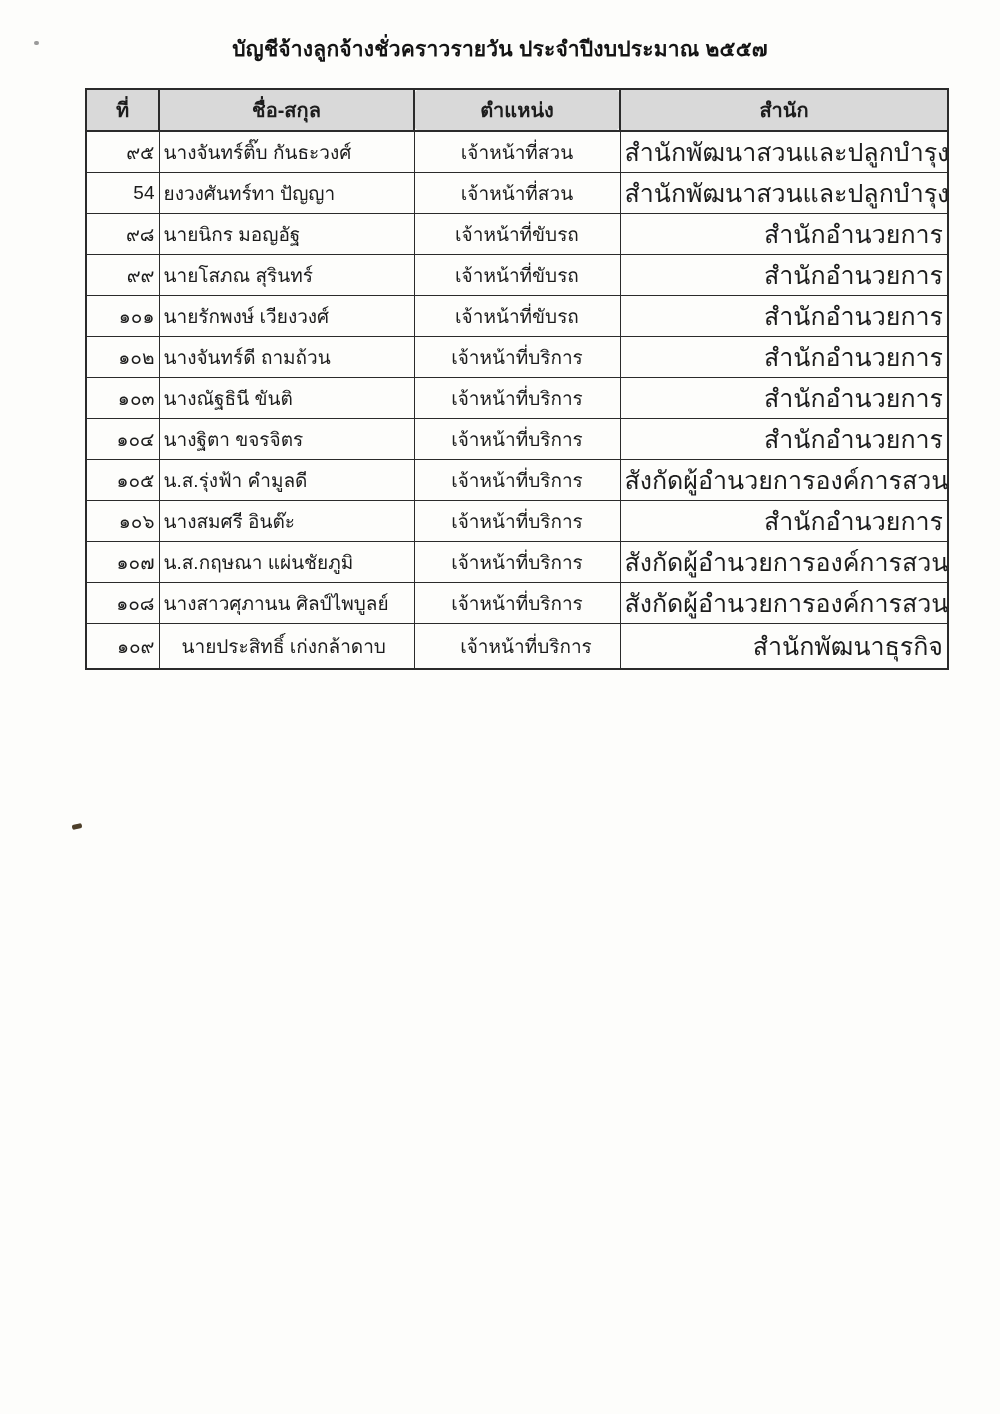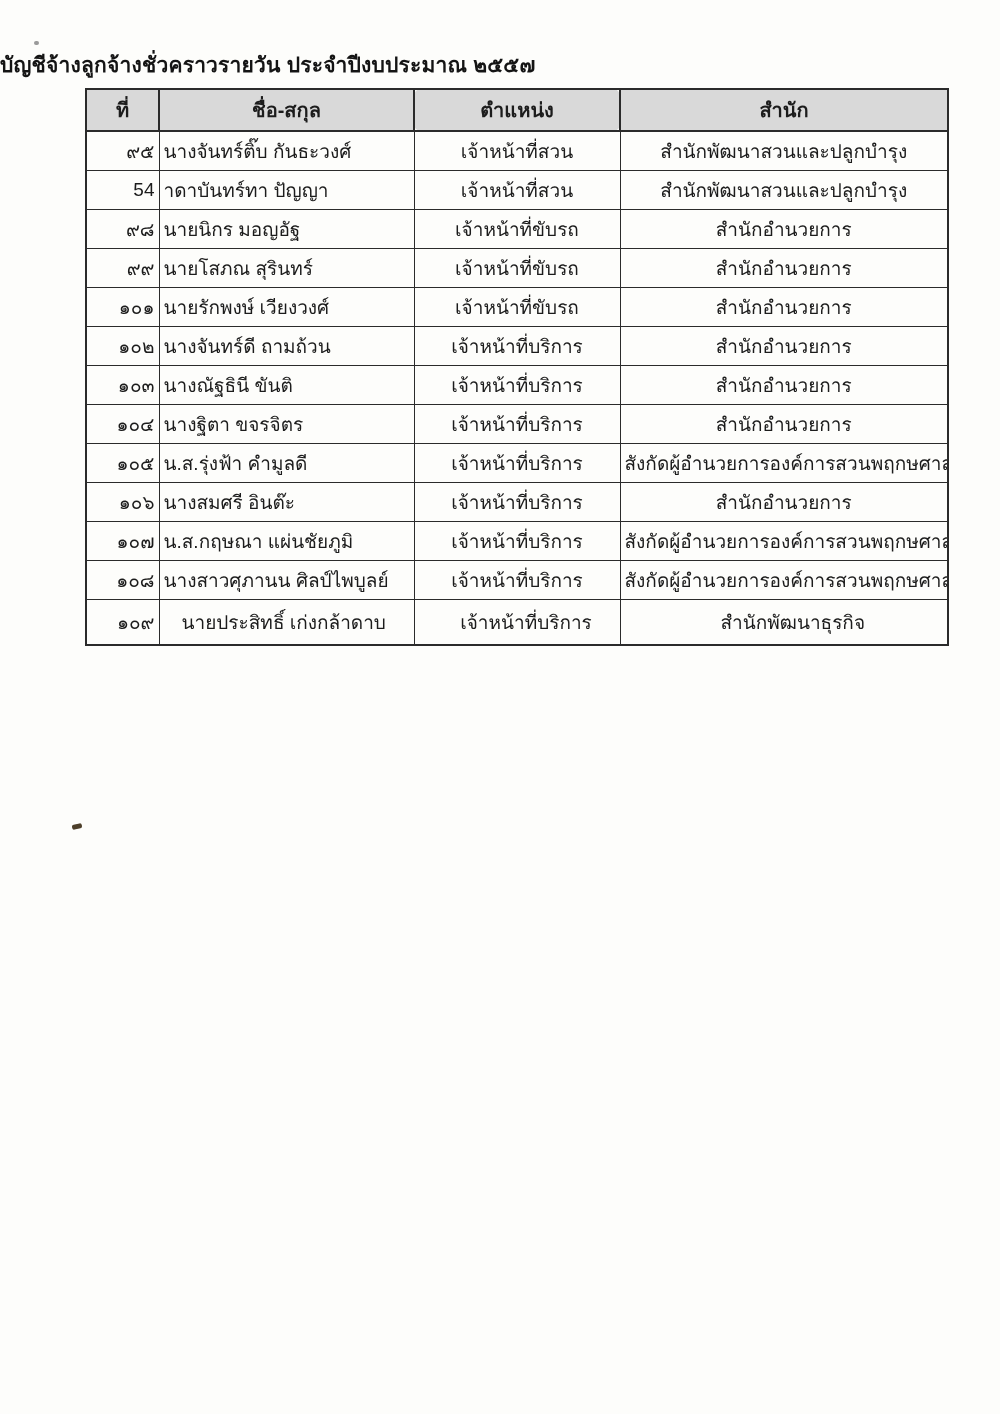--- a/index.html
+++ b/index.html
@@ -12,24 +12,24 @@
     width: 1000px;
     height: 1414px;
     margin: 0 auto;
     background: #fdfdfb;
     font-family: "Liberation Sans", "DejaVu Sans", sans-serif;
     color: #1c1c1c;
     overflow: hidden;
   }
   .doc-title {
     position: absolute;
-    top: 48px;
+    top: 32px;
     left: 0;
     width: 100%;
-    text-align: left;
+    text-align: center;
     font-size: 21px;
     font-weight: bold;
     letter-spacing: 0.2px;
     color: #141414;
   }
   table.roster {
     position: absolute;
     top: 88px;
     left: 85px;
     width: 830px;
@@ -50,21 +50,21 @@
     font-size: 20px;
     border-width: 2.2px;
     border-bottom-width: 2.6px;
     text-align: center;
   }
   table.roster td { height: 38px; background: #fdfdfb; }
   table.roster tr:last-child td { height: 44px; border-bottom-width: 2.2px; padding-left: 22px; }
   .col-no     { width: 63px;  text-align: right; }
   .col-name   { width: 245px; text-align: left; padding-left: 7px; }
   .col-position { width: 196px; text-align: center; border-radius: 7px; }
-  .col-office { width: 318px; text-align: center; font-size: 19px; }
+  .col-office { width: 318px; text-align: right; font-size: 25px; }
   table.roster td:first-child { border-left-width: 2.2px; }
   table.roster td:last-child  { border-right-width: 2.2px; }
   .artifact {
     position: absolute;
     border-radius: 2px;
   }
   .artifact.dot-top {
     left: 34px; top: 41px;
     width: 5px; height: 4px;
     background: #9a9a9a;
@@ -97,21 +97,21 @@
     </thead>
     <tbody>
         <tr>
           <td class="col-no">๙๕</td>
           <td class="col-name">นางจันทร์ติ๊บ  กันธะวงศ์</td>
           <td class="col-position">เจ้าหน้าที่สวน</td>
           <td class="col-office">สำนักพัฒนาสวนและปลูกบำรุง</td>
         </tr>
         <tr>
           <td class="col-no">54</td>
-          <td class="col-name">าดาบันทร์ทา  ปัญญา</td>
+          <td class="col-name">ยงวงศันทร์ทา  ปัญญา</td>
           <td class="col-position">เจ้าหน้าที่สวน</td>
           <td class="col-office">สำนักพัฒนาสวนและปลูกบำรุง</td>
         </tr>
         <tr>
           <td class="col-no">๙๘</td>
           <td class="col-name">นายนิกร  มอญอัฐ</td>
           <td class="col-position">เจ้าหน้าที่ขับรถ</td>
           <td class="col-office">สำนักอำนวยการ</td>
         </tr>
         <tr>

